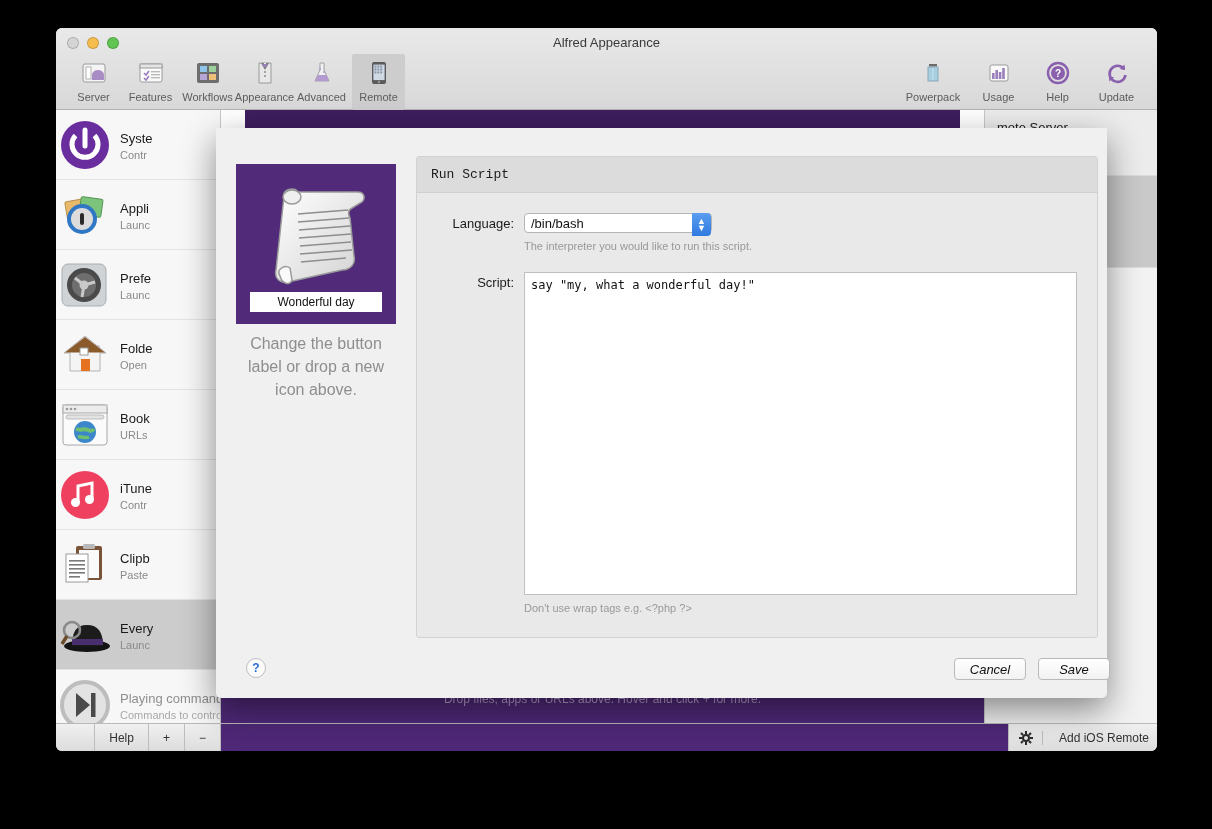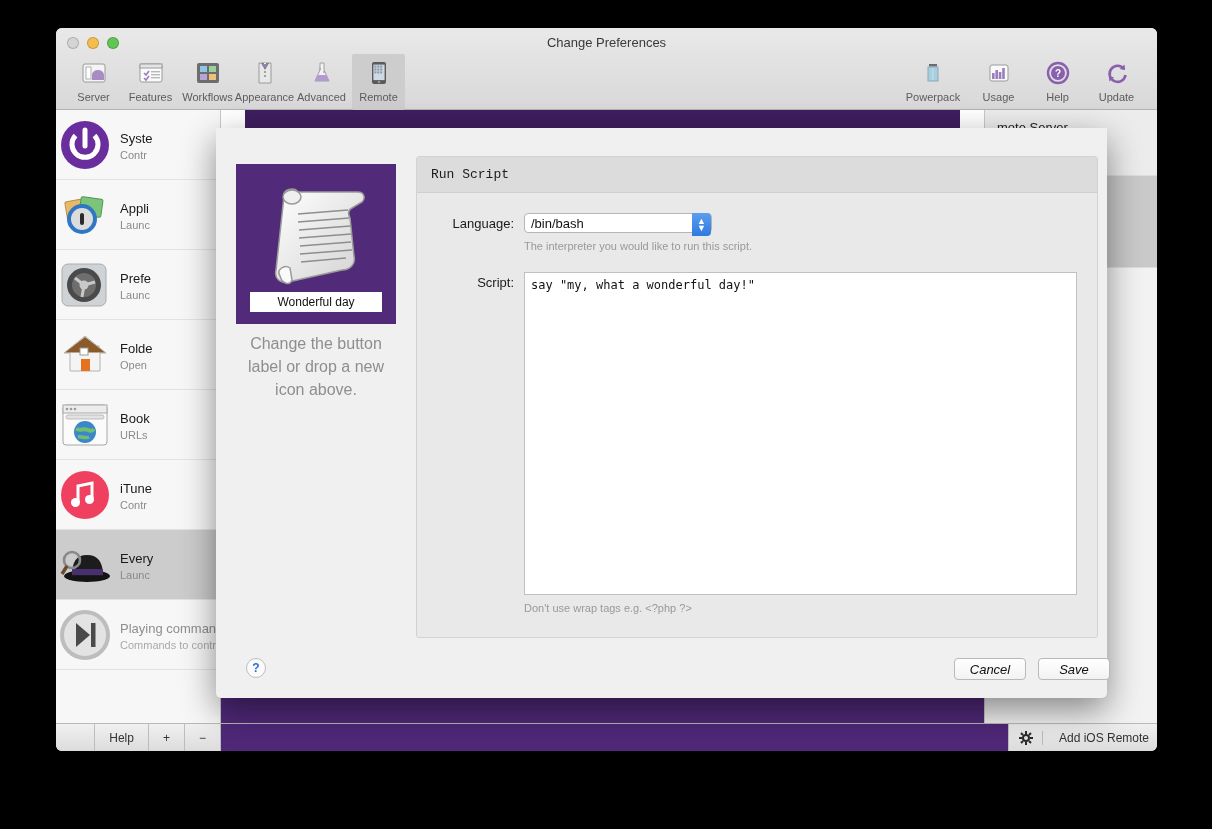--- a/index.html
+++ b/index.html
@@ -191,21 +191,21 @@
 <body>
 
 <div id="window">
 
   <div id="titlebar">
     <div id="traffic">
       <div class="light l-close"></div>
       <div class="light l-min"></div>
       <div class="light l-zoom"></div>
     </div>
-    <div id="win-title">Change Preferences</div>
+    <div id="win-title">Alfred Appearance</div>
 
     <div id="toolbar">
       <div id="tb-left">
 
         <div class="tb-item">
           <span class="tb-ico">
             <svg width="28" height="28" viewBox="0 0 28 28">
               <rect x="3" y="5" width="22" height="18" rx="2" fill="#f4f4f4" stroke="#9a9a9a"></rect>
               <rect x="6" y="8" width="5" height="12" fill="#fff" stroke="#b0b0b0"></rect>
               <ellipse cx="18" cy="16" rx="6" ry="5" fill="#a88cc4"></ellipse>
@@ -440,20 +440,41 @@
             <circle cx="19.5" cy="36.5" r="4.5" fill="#fff"></circle>
             <circle cx="33.5" cy="33.5" r="4.5" fill="#fff"></circle>
           </svg>
         </span>
         <span class="side-txt">
           <span class="side-title">iTune</span>
           <span class="side-sub" style="display:block">Contr</span>
         </span>
       </div>
 
+      <div class="side-row">
+        <span class="side-ico">
+          <svg width="58" height="58" viewBox="0 0 58 58">
+            <rect x="20" y="10" width="26" height="34" rx="2" fill="#7a5438"></rect>
+            <rect x="23" y="14" width="20" height="28" fill="#fafafa"></rect>
+            <rect x="27" y="8" width="12" height="5" rx="1.5" fill="#b8b8b8"></rect>
+            <rect x="10" y="18" width="22" height="28" fill="#fff" stroke="#9a9a9a"></rect>
+            <g fill="#7a7a7a">
+              <rect x="13" y="24" width="16" height="1.6"></rect>
+                <rect x="13" y="28" width="16" height="1.6"></rect>
+              <rect x="13" y="32" width="16" height="1.6"></rect>
+                <rect x="13" y="36" width="16" height="1.6"></rect>
+              <rect x="13" y="40" width="11" height="1.6"></rect>
+            </g>
+          </svg>
+        </span>
+        <span class="side-txt">
+          <span class="side-title">Clipb</span>
+          <span class="side-sub" style="display:block">Paste</span>
+        </span>
+      </div>
 
       <div class="side-row active">
         <span class="side-ico">
           <svg width="58" height="58" viewBox="0 0 58 58">
             <ellipse cx="31" cy="40" rx="23" ry="6" fill="#141414"></ellipse>
             <path d="M16 40c0-14 4-21 15-21s16 7 16 21z" fill="#1c1c1c"></path>
             <rect x="16" y="33" width="31" height="6" fill="#4a2f6e"></rect>
             <circle cx="16" cy="24" r="8" fill="none" stroke="#8a8a8a" stroke-width="2.6"></circle>
             <path d="M11 30l-5 8" stroke="#6a4a2a" stroke-width="3.4"></path>
           </svg>
@@ -475,20 +496,21 @@
         <span class="side-txt">
           <span class="side-title">Playing commands</span>
           <span class="side-sub" style="display:block">Commands to control Spotify</span>
         </span>
       </div>
     </div>
 
     <div id="center">
       <div id="center-top"></div>
       <div id="grid-strip"></div>
+      <div id="drop-hint">Drop files, apps or URLs above. Hover and click + for more.</div>
     </div>
 
     <div id="rightcol">
       <div class="rc-card">
         <div class="rc-title">mote Server</div>
         <div class="rc-line">ac</div>
         <div class="rc-line">13 (61212)</div>
       </div>
       <div class="rc-block"></div>
       <div class="rc-item">ne</div>

